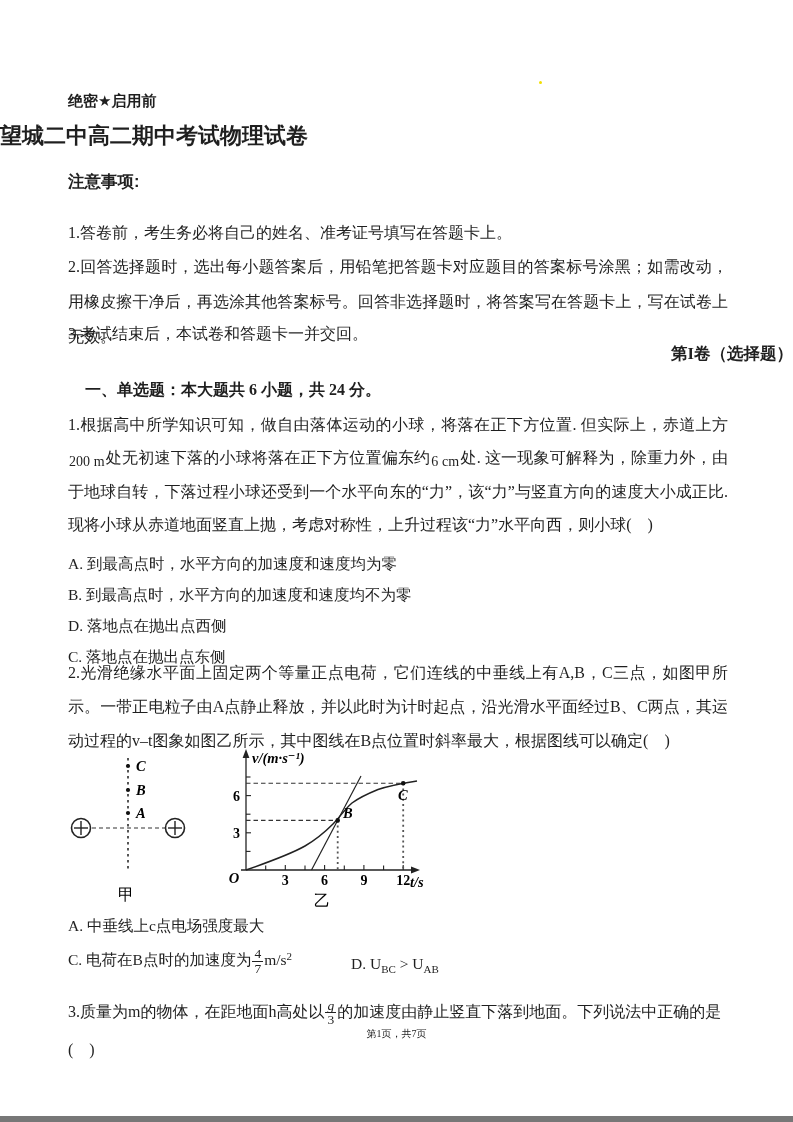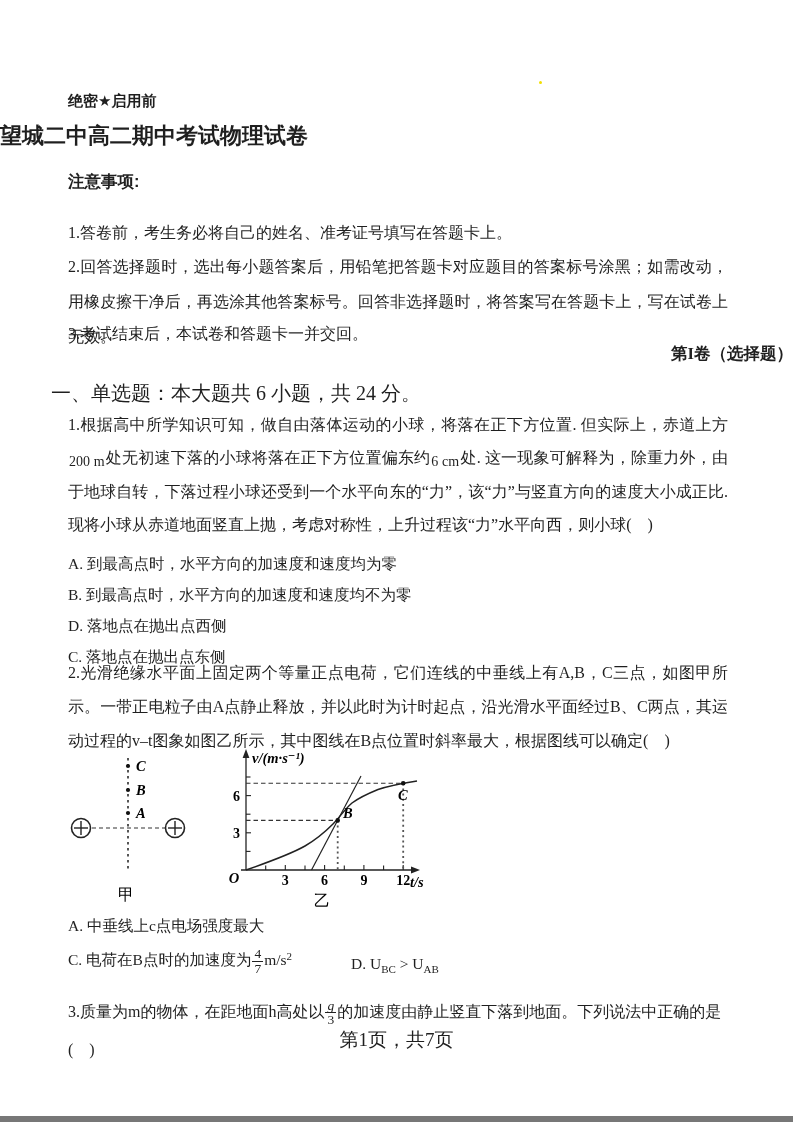--- a/index.html
+++ b/index.html
@@ -7,21 +7,21 @@
         font-family:"Liberation Serif","DejaVu Serif",serif;color:#1f1f1f;}
   .abs{position:absolute;}
   .secrecy{left:68px;top:92px;font-size:15px;font-weight:bold;font-family:"Liberation Sans","DejaVu Sans",sans-serif;}
   .title{left:0;top:121px;width:793px;text-align:left;font-size:22px;font-weight:bold;margin:0;}
   .notes-heading{left:68px;top:171px;font-size:16.5px;font-weight:bold;font-family:"Liberation Sans","DejaVu Sans",sans-serif;}
   .note{left:68px;width:660px;font-size:16px;line-height:35px;text-align:justify;}
   .note1{top:199px;}
   .note2{top:233px;}
   .note3{top:300px;}
   .sec-heading{left:0;top:343px;width:793px;text-align:right;font-size:16.5px;font-weight:bold;}
-  .part-heading{left:51px;top:380px;font-size:20px;font-weight:normal;}
+  .part-heading{left:85px;top:380px;font-size:16px;font-weight:bold;}
   .q1{left:68px;top:408px;width:660px;}
   .q2{left:68px;top:656px;width:660px;}
   .stem{margin:0;font-size:16px;line-height:33px;text-align:justify;}
   .q2 .stem{line-height:34px;}
   .opt{margin:0;font-size:15.5px;line-height:31px;}
   .q1 .opts{margin-top:7px;}
   .mnum{font-family:"Liberation Serif","DejaVu Serif",serif;font-size:14px;position:relative;top:3px;padding:0 1px;}
   .figure-row{left:62px;top:748px;width:480px;display:flex;align-items:flex-start;}
   .fig-jia{margin-right:0px;}
   .q2-options{left:68px;top:916px;width:660px;font-size:15.5px;}
@@ -30,21 +30,21 @@
   .cell-l{width:283px;}
   .cell-r{flex:1;}
   .frac{display:inline-block;vertical-align:-0.55em;text-align:center;line-height:1.0;
         font-family:"Liberation Serif","DejaVu Serif",serif;font-size:13.5px;margin:0 1px;}
   .frac .num{display:block;padding:0 2px;border-bottom:1px solid #222;}
   .frac .den{display:block;padding:0 2px;}
   .it{font-style:italic;}
   .sup{font-size:11px;vertical-align:0.5em;}
   .sub{font-size:11px;vertical-align:-0.35em;}
   .q3{left:68px;top:993px;width:660px;font-size:16px;line-height:38px;}
-  .footer{left:0;top:1027px;width:793px;text-align:center;font-size:19px;}
+  .footer{left:0;top:1027px;width:793px;text-align:center;font-size:10px;}
   .bottom-bar{left:0;bottom:0;width:793px;height:6px;background:#777777;}
   .yellow-dot{left:539px;top:81px;width:3px;height:3px;background:#f2df00;border-radius:50%;}
   svg text{font-family:"Liberation Serif","DejaVu Serif",serif;}
   .axis-num{font-size:14px;font-weight:bold;}
   .pt-label{font-size:14.5px;font-weight:bold;font-style:italic;}
   .cap{font-size:16px;}
 </style>
 </head>
 <body>
 

